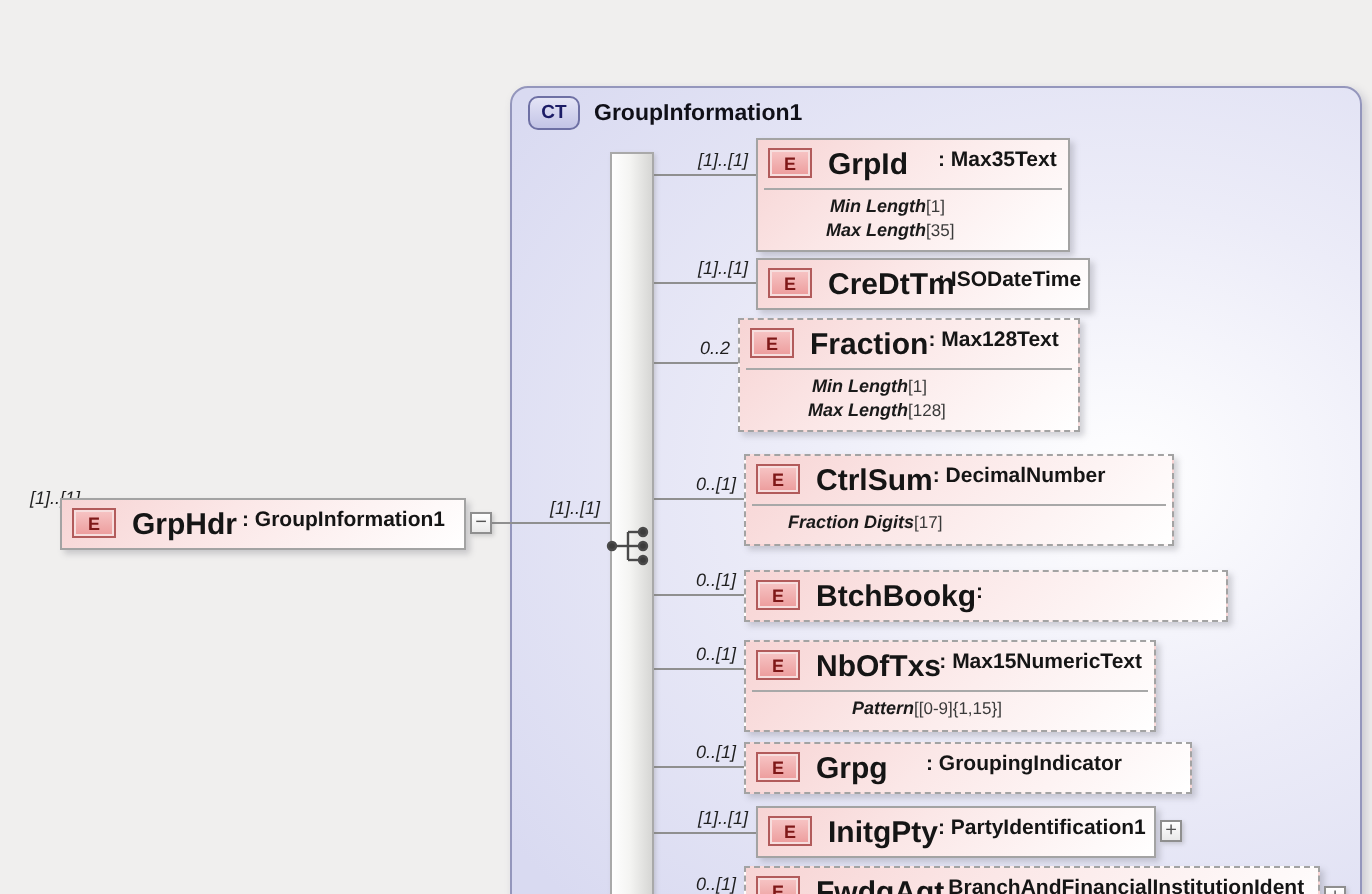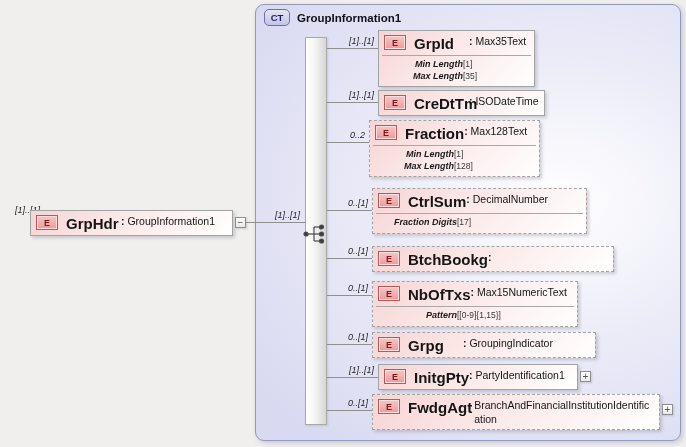--- a/index.html
+++ b/index.html
@@ -2,21 +2,21 @@
 <html><head>
 <meta charset="utf-8">
 <style>
   html,body{margin:0;padding:0;}
   body{
     width:686px;height:447px;overflow:hidden;
     background:#f0efee;
     font-family:"Liberation Sans", sans-serif;
     -webkit-font-smoothing:antialiased;
   }
-  .stage{position:relative;width:686px;height:336px;}
+  .stage{position:relative;width:686px;height:336px;margin-top:39px;}
 
   
   .ct{
     position:absolute;left:255px;top:4px;width:424px;height:435px;
     border:1px solid #9496bc;border-radius:9px;
     background:radial-gradient(90% 70% at 72% 45%, #ffffff 0%, #ececf8 45%, #d9daf1 100%);
     box-shadow:2px 2px 5px rgba(110,110,140,.30);
   }
   .ct-header{position:absolute;left:264px;top:9px;display:flex;align-items:center;gap:7px;z-index:2;}
   .ct-badge{
@@ -49,21 +49,21 @@
   .ebadge{
     flex:0 0 auto;width:20px;height:13px;margin-right:8px;margin-top:0px;
     display:flex;align-items:center;justify-content:center;
     border:1px solid #b25b5b;box-shadow:inset 0 0 0 1px #f7dede;
     background:linear-gradient(180deg,#f7c6c6,#ec9b9b);
     color:#7f1818;font-size:9px;font-weight:bold;
   }
   .nm{display:inline-block;min-width:55px;font-size:15px;font-weight:bold;color:#151515;}
   .cl{font-size:10.5px;font-weight:bold;color:#151515;}
   .cl::before{content:": ";white-space:pre;}
-  .ty{font-size:10.5px;font-weight:normal;color:#151515;}
+  .ty{font-size:10.5px;font-weight:bold;color:#151515;}
   .ty.wrap{display:inline-block;width:192px;white-space:normal;word-break:break-all;line-height:1.3;}
   .fsep{height:1px;background:#a8a8a8;margin:0 3px;}
   .facets{padding:3px 6px 4px 6px;}
   .frow{display:flex;align-items:baseline;font-size:9px;line-height:11.5px;white-space:nowrap;text-align:right;}
   .fname{font-style:italic;font-weight:bold;color:#1a1a1a;display:inline-block;min-width:78px;}
   .fval{font-size:8.5px;color:#3a3a3a;}
 
   
   .hline{position:absolute;height:1px;background:#8f8f8f;z-index:1;}
   .card{

